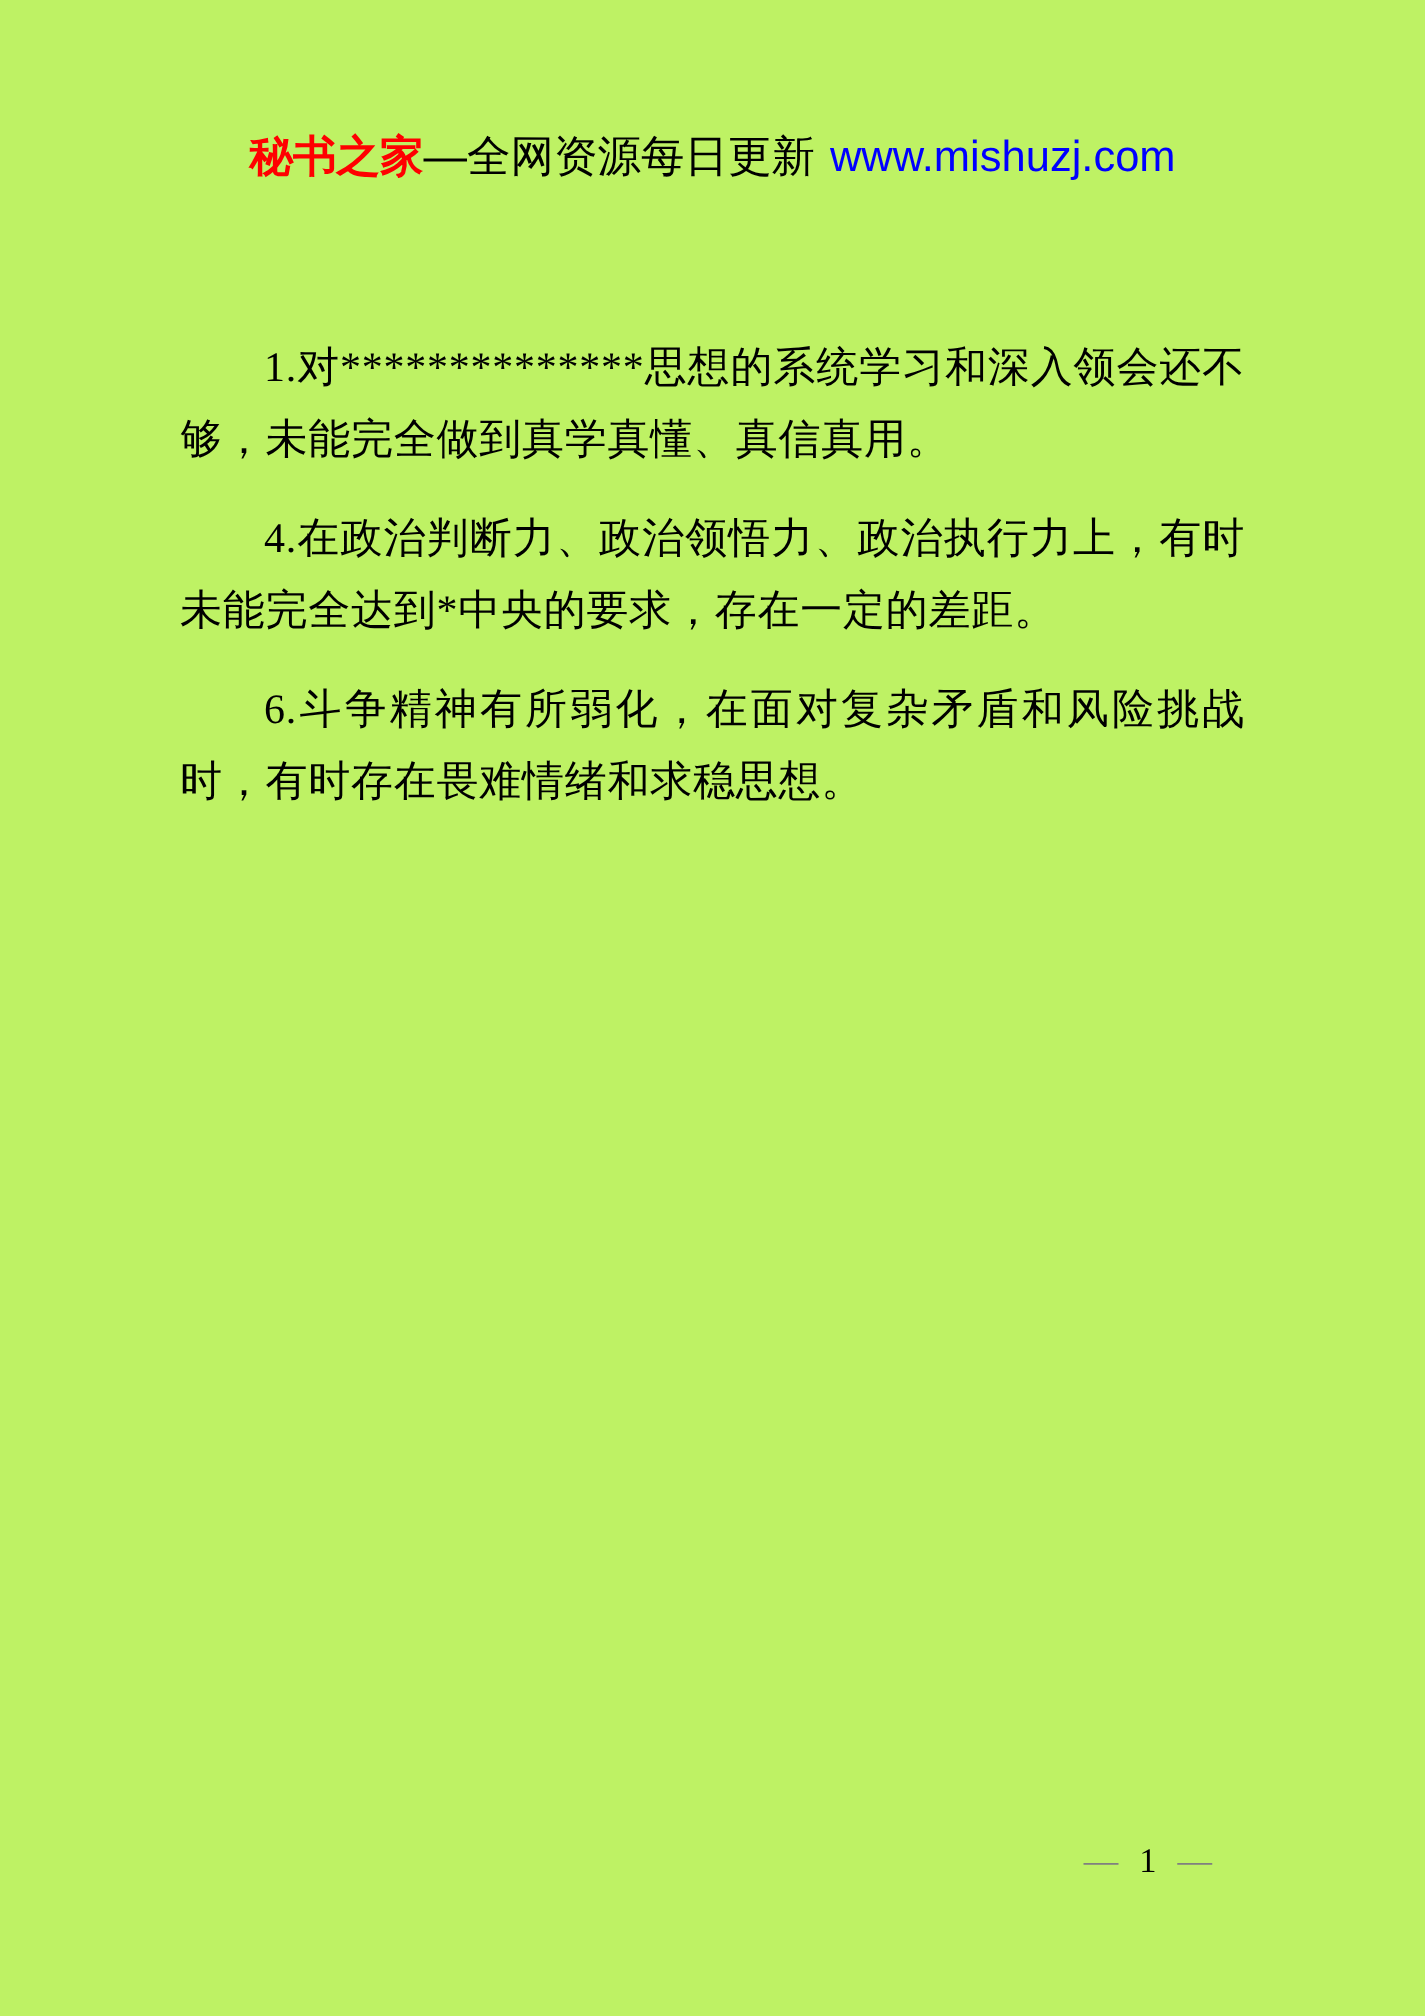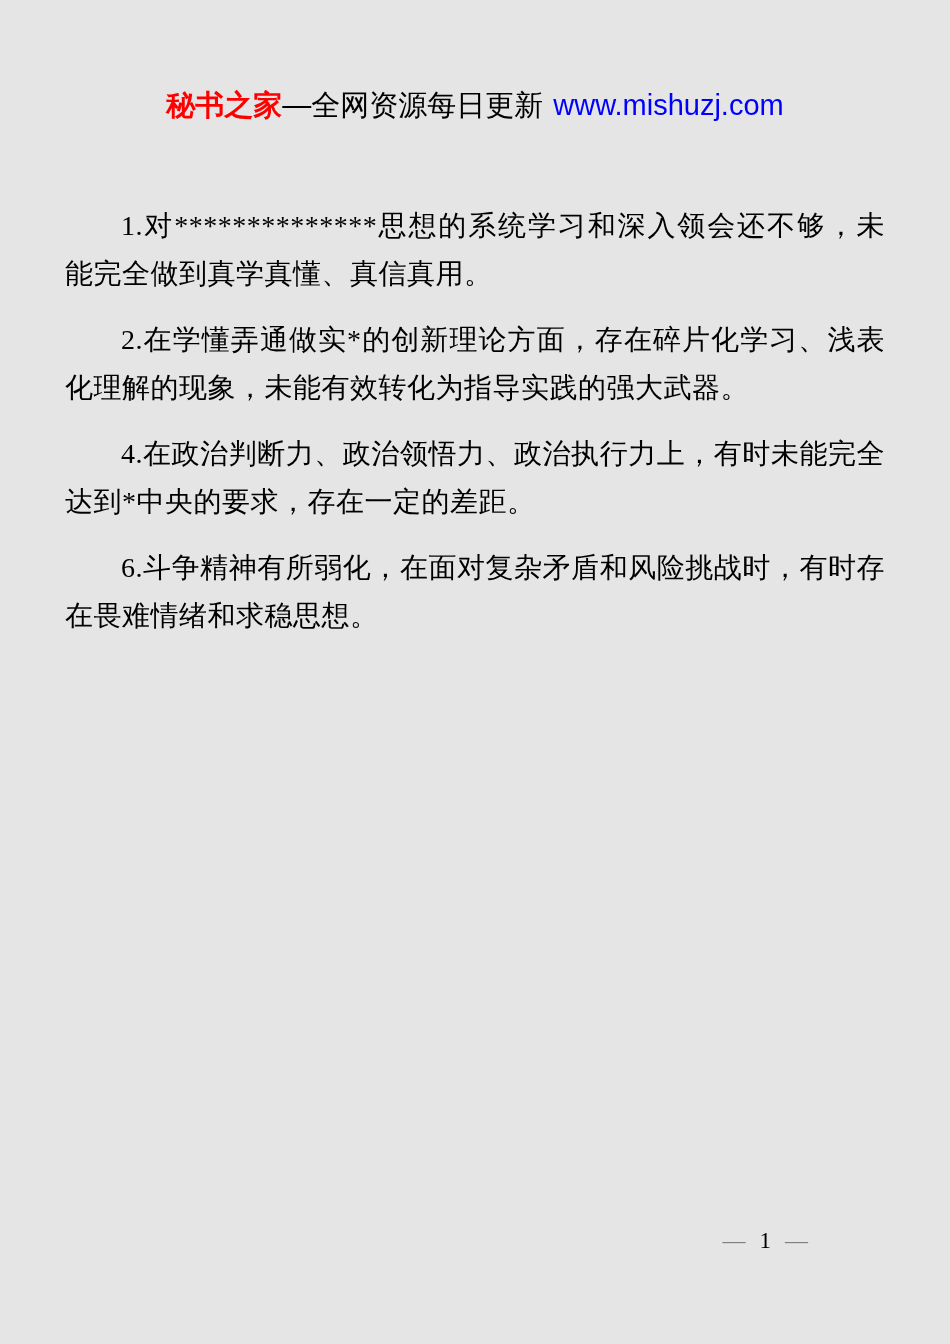--- a/index.html
+++ b/index.html
@@ -12,21 +12,21 @@
     height: 1344px;
     position: relative;
     font-family: "Liberation Serif", "DejaVu Serif", serif;
     color: #000000;
   }
   .page {
     position: absolute;
     left: 0; top: 0;
     width: 950px;
     height: 1344px;
-    background: #e5e5e5;
+    background: #bef264;
     overflow: hidden;
   }
   .doc-header {
     margin-top: 88px;
     text-align: center;
     font-family: "Liberation Sans", "DejaVu Sans", sans-serif;
     font-size: 29px;
     line-height: 34px;
     white-space: nowrap;
   }
@@ -45,22 +45,22 @@
     margin: 48px 0 0 0;
     padding: 0;
     text-align: center;
     font-size: 39px;
     font-weight: bold;
     line-height: 66px;
     letter-spacing: 1px;
     font-family: "Liberation Serif", "DejaVu Serif", serif;
   }
   .doc-body {
-    margin-top: 80px;
-    padding: 0 65px;
+    margin-top: 100px;
+    padding: 0 120px;
   }
   .doc-body p {
     margin: 0 0 18px 0;
     font-size: 28px;
     line-height: 48px;
     text-indent: 2em;
     text-align: justify;
     letter-spacing: 0.5px;
   }
   .doc-footer {
@@ -84,21 +84,20 @@
 
 <div class="page">
 
   <div class="doc-header">
     <span class="site-name">秘书之家</span><span class="tagline">—全网资源每日更新</span><span class="site-url">www.mishuzj.com</span>
   </div>
 
 
   <div class="doc-body">
     <p>1.对**************思想的系统学习和深入领会还不够，未能完全做到真学真懂、真信真用。</p>
-    <p>2.在学懂弄通做实*的创新理论方面，存在碎片化学习、浅表化理解的现象，未能有效转化为指导实践的强大武器。</p>
     <p>4.在政治判断力、政治领悟力、政治执行力上，有时未能完全达到*中央的要求，存在一定的差距。</p>
     <p>6.斗争精神有所弱化，在面对复杂矛盾和风险挑战时，有时存在畏难情绪和求稳思想。</p>
   </div>
 
   <div class="doc-footer">
     <span class="dash">—</span><span class="num">1</span><span class="dash">—</span>
   </div>
 
 </div>
 

